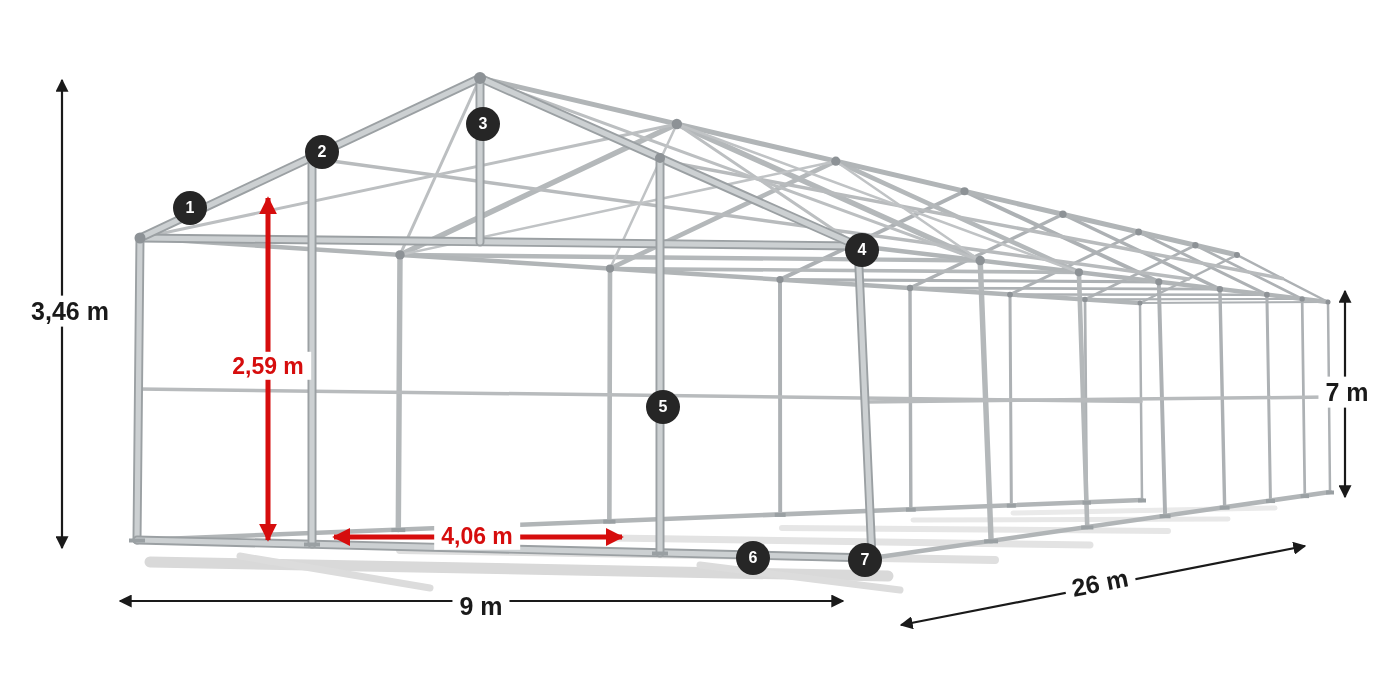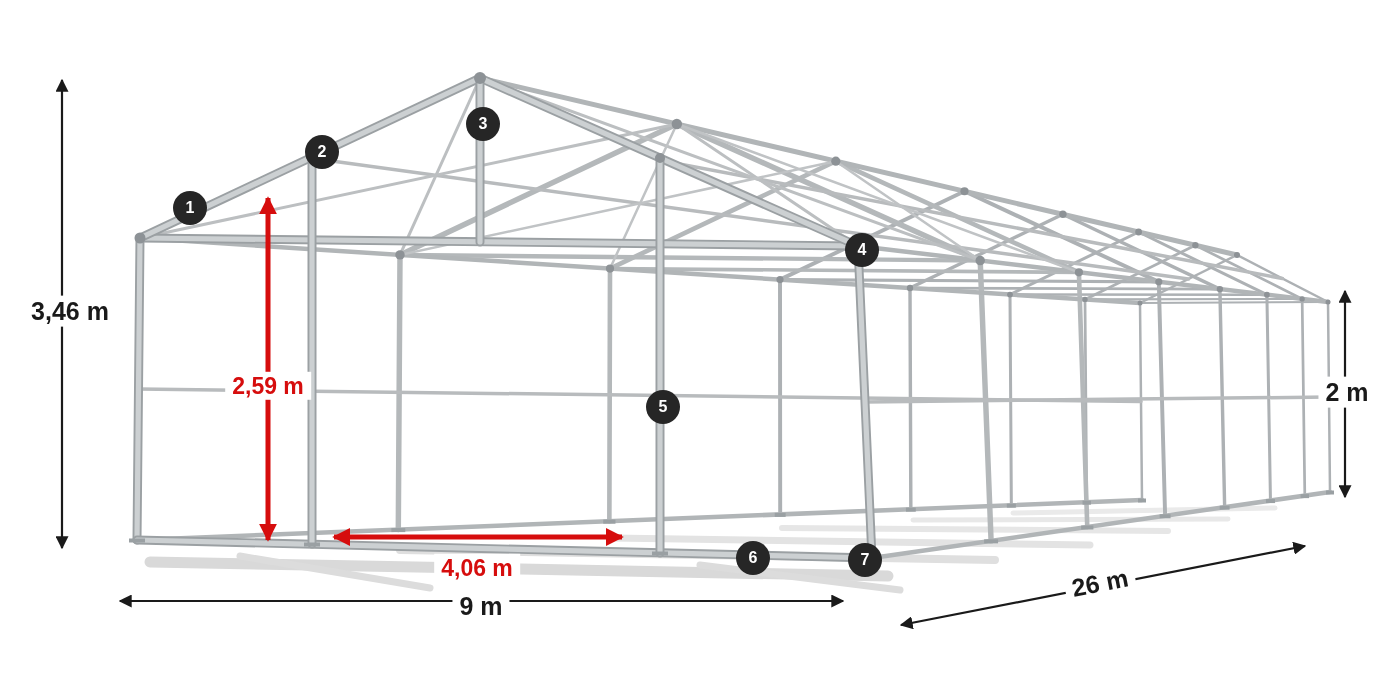--- a/index.html
+++ b/index.html
@@ -14,21 +14,21 @@
     overflow:hidden;font-family:"Liberation Sans",sans-serif;
   }
   svg{position:absolute;left:0;top:0;}
   .arr-black{stroke:var(--dim-black);stroke-width:2.2;fill:none;}
   .arr-red{stroke:var(--dim-red);stroke-width:5;fill:none;}
   .dim-label{
     position:absolute;transform:translate(-50%,-50%);
     background:var(--bg);padding:1px 7px;white-space:nowrap;
     font-weight:700;font-size:25px;color:var(--dim-black);line-height:1.15;
   }
-  .dim-label.red{color:var(--dim-red);font-size:23px;margin-top:20px;}
+  .dim-label.red{color:var(--dim-red);font-size:23px;}
   .dim-label.rot{transform:translate(-50%,-50%) rotate(-11deg);}
   .badge{
     position:absolute;width:34px;height:34px;transform:translate(-50%,-50%);
     border-radius:50%;background:var(--badge-bg);color:#fff;
     font-weight:700;font-size:16px;display:flex;align-items:center;justify-content:center;
   }
 </style>
 </head>
 <body>
 
@@ -177,22 +177,22 @@
       <line class="arr-black" x1="1345" y1="291" x2="1345" y2="497" marker-start="url(#arrB)" marker-end="url(#arrB)"></line>
       <line class="arr-black" x1="120" y1="601" x2="843" y2="601" marker-start="url(#arrB)" marker-end="url(#arrB)"></line>
       <line class="arr-black" x1="901" y1="625" x2="1305" y2="546" marker-start="url(#arrB)" marker-end="url(#arrB)"></line>
       <line class="arr-red" x1="268" y1="198" x2="268" y2="540" marker-start="url(#arrR)" marker-end="url(#arrR)"></line>
       <line class="arr-red" x1="334" y1="537" x2="622" y2="537" marker-start="url(#arrR)" marker-end="url(#arrR)"></line>
     </g>
   </svg>
 
   <div class="dim-label" style="left:70px;  top:311px;">3,46 m</div>
   <div class="dim-label red" style="left:268px; top:366px;">2,59 m</div>
-  <div class="dim-label red" style="left:477px; top:548px;text-align:center;">4,06 m</div>
-  <div class="dim-label" style="left:1347px;top:392px;">2 m</div>
+  <div class="dim-label red" style="left:477px; top:536px;text-align:center;">4,06 m</div>
+  <div class="dim-label" style="left:1347px;top:392px;">7 m</div>
   <div class="dim-label" style="left:481px; top:606px;">9 m</div>
   <div class="dim-label rot" style="left:1100px;top:583px;">26 m</div>
 
   <div class="badge" style="left:190px;top:208px;">1</div>
   <div class="badge" style="left:322px;top:152px;">2</div>
   <div class="badge" style="left:483px;top:124px;">3</div>
   <div class="badge" style="left:862px;top:250px;">4</div>
   <div class="badge" style="left:663px;top:407px;">5</div>
   <div class="badge" style="left:753px;top:558px;">6</div>
   <div class="badge" style="left:865px;top:560px;">7</div>

